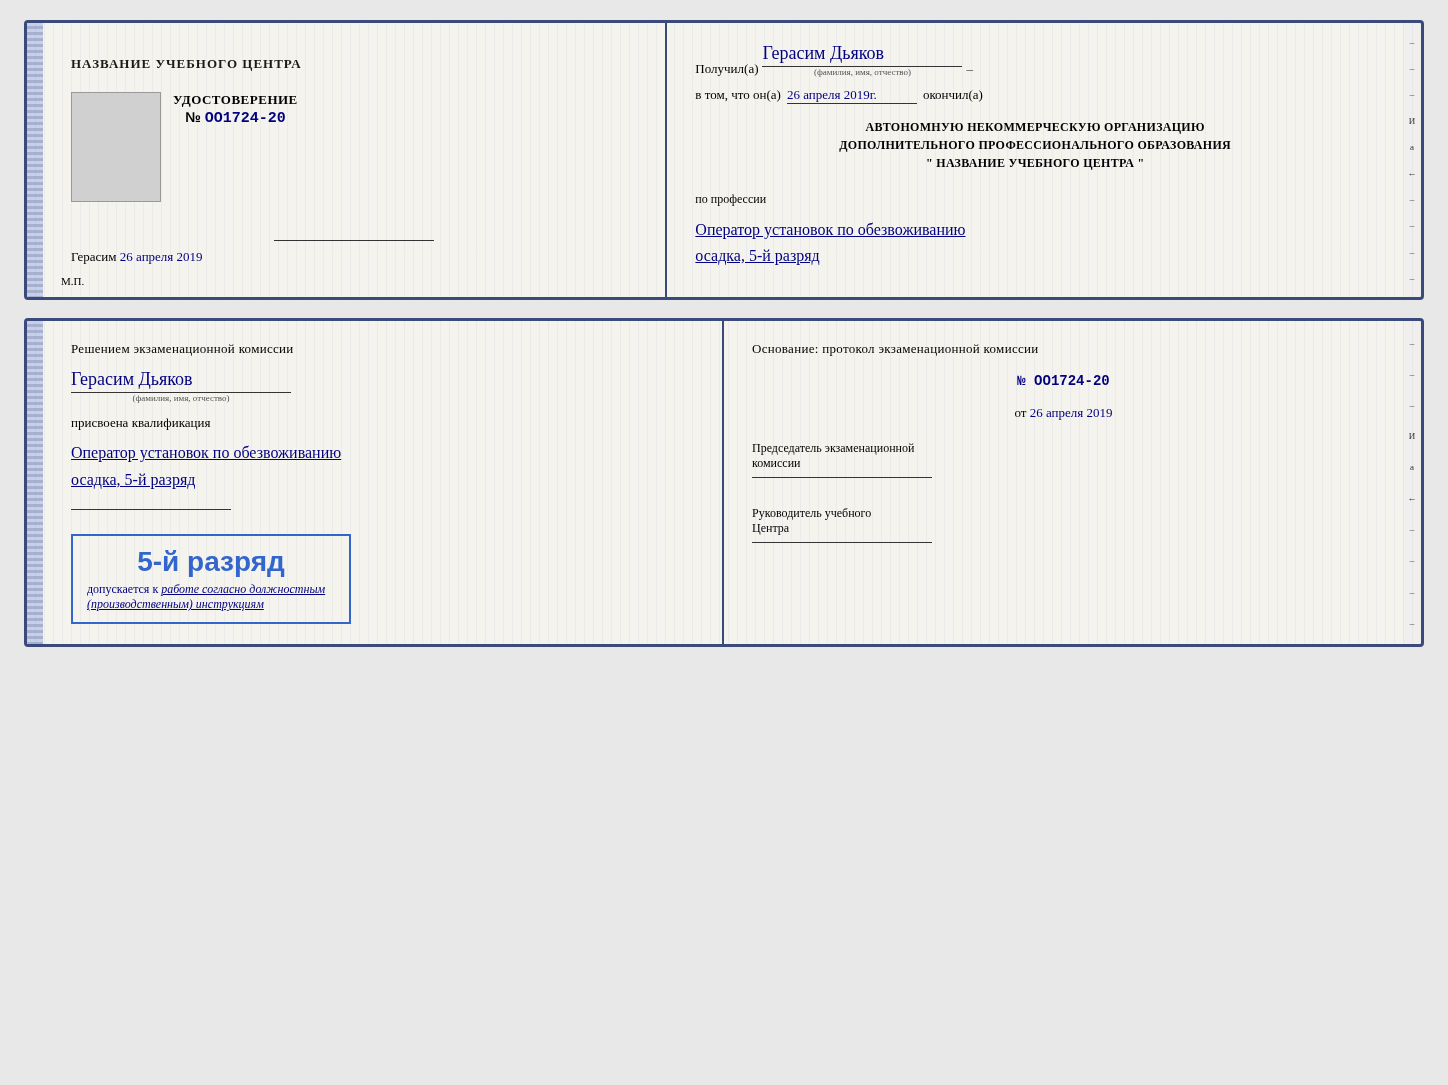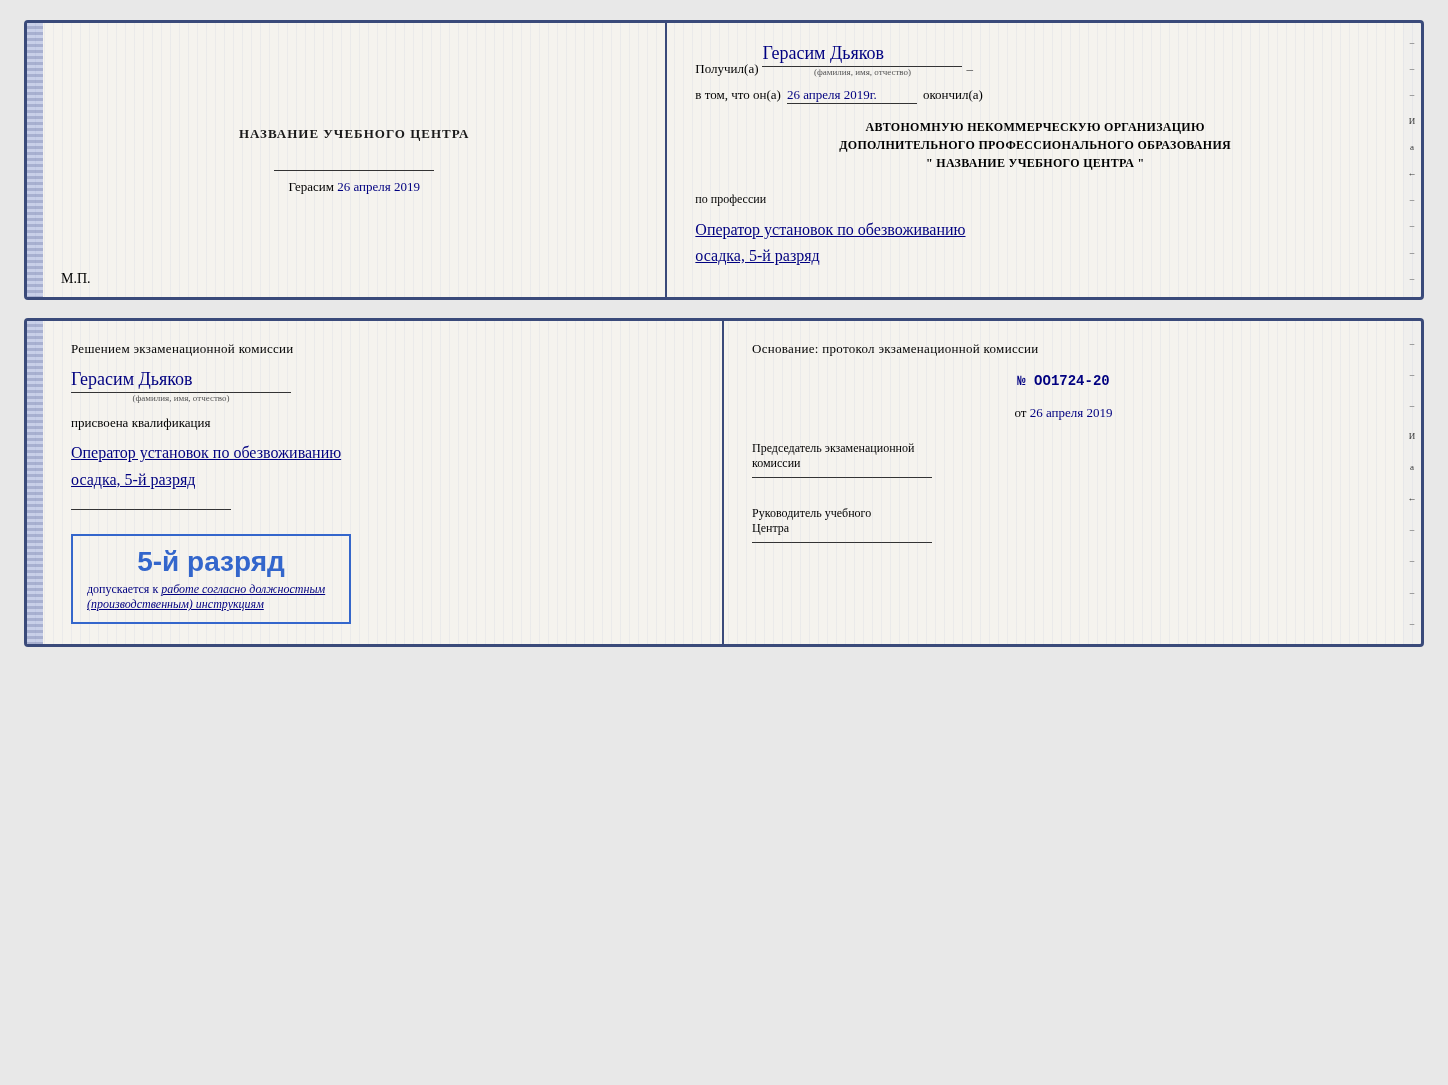--- a/index.html
+++ b/index.html
@@ -43,21 +43,21 @@
       );
       pointer-events: none;
     }
 
     .cert-left {
       flex: 1;
       padding: 24px 28px;
       border-right: 2px solid #3a4a7a;
       display: flex;
       flex-direction: column;
-      align-items: center;
+      align-items: flex-start;
       justify-content: center;
       position: relative;
     }
 
     .cert-right {
       flex: 1.2;
       padding: 20px 28px;
       display: flex;
       flex-direction: column;
       gap: 10px;
@@ -117,21 +117,21 @@
       text-align: center;
     }
 
     .vydano-line .hand-text {
       font-family: 'Comic Sans MS', cursive;
       color: #000080;
       font-size: 13px;
     }
 
     .mp-label {
-      font-size: 14px;
+      font-size: 11px;
       position: absolute;
       bottom: 10px;
       left: 18px;
     }
 
     
     .poluchil-line {
       font-size: 13px;
       display: flex;
       align-items: flex-end;
@@ -348,20 +348,30 @@
 <body>
 
 <div class="page-wrapper">
 
   <div class="cert-card">
     <div class="left-edge"></div>
 
     <div class="cert-left">
       <div class="cert-title-center">НАЗВАНИЕ УЧЕБНОГО ЦЕНТРА</div>
 
+      <div style="display:flex; gap:12px; align-items:flex-start; margin-bottom:14px;">
+        <div class="photo-placeholder"></div>
+        <div class="udost-block">
+          <span class="udost-label">УДОСТОВЕРЕНИЕ</span>
+          <span class="udost-number">
+            <span>№</span>
+            <span class="hand-number">OO1724-20</span>
+          </span>
+        </div>
+      </div>
 
       <div class="signature-line"></div>
 
       <div class="vydano-line">
         <span>Герасим</span>
         <span class="hand-text">26 апреля 2019</span>
       </div>
 
       <div class="mp-label">М.П.</div>
     </div>

